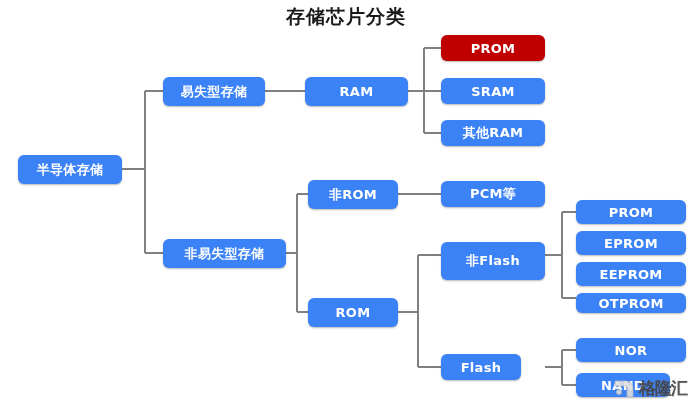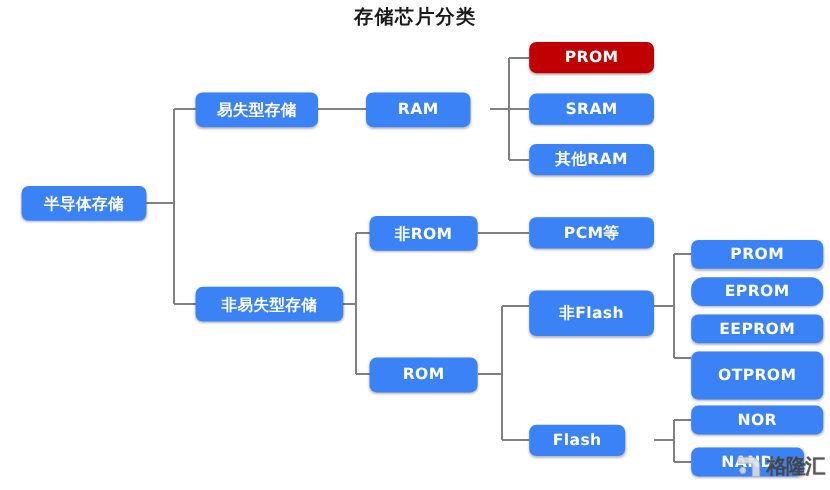--- a/index.html
+++ b/index.html
@@ -16,21 +16,21 @@
     height: 408px;
     background: #ffffff;
     overflow: hidden;
   }
   #title {
     position: absolute;
     left: 0;
     top: 4px;
     width: 692px;
     text-align: center;
-    font-size: 16px;
+    font-size: 19px;
     font-weight: bold;
     color: #1a1a1a;
     letter-spacing: 1px;
     font-family: "DejaVu Serif", "Liberation Serif", serif;
   }
   #connectors {
     position: absolute;
     left: 0;
     top: 0;
     width: 692px;
@@ -130,36 +130,36 @@
       <path d="M562 350 H576"></path>
       <path d="M562 385 H576"></path>
     </g>
   </svg>
 
   <div class="node root" style="left:18px; top:155px; width:104px; height:29px;">半导体存储</div>
 
   <div class="node" style="left:163px; top:77px; width:102px; height:29px;">易失型存储</div>
   <div class="node" style="left:163px; top:239px; width:123px; height:29px;">非易失型存储</div>
 
-  <div class="node" style="left:305px; top:77px; width:87px; height:29px;">RAM</div>
+  <div class="node" style="left:305px; top:77px; width:103px; height:29px;">RAM</div>
   <div class="node" style="left:308px; top:298px; width:90px; height:29px;">ROM</div>
   <div class="node" style="left:308px; top:180px; width:90px; height:29px;">非ROM</div>
 
   <div class="node accent" style="left:441px; top:35px; width:104px; height:26px;">PROM</div>
   <div class="node" style="left:441px; top:120px; width:104px; height:26px;">其他RAM</div>
   <div class="node" style="left:441px; top:78px; width:104px; height:26px;">SRAM</div>
 
   <div class="node" style="left:441px; top:181px; width:104px; height:26px;">PCM等</div>
   <div class="node" style="left:441px; top:242px; width:104px; height:38px;">非Flash</div>
   <div class="node" style="left:441px; top:354px; width:80px; height:26px;">Flash</div>
 
   <div class="node" style="left:576px; top:200px; width:110px; height:24px;">PROM</div>
-  <div class="node" style="left:576px; top:231px; width:110px; height:24px;border-radius:10px;">EPROM</div>
+  <div class="node" style="left:576px; top:231px; width:110px; height:24px;">EPROM</div>
   <div class="node" style="left:576px; top:262px; width:110px; height:24px;">EEPROM</div>
-  <div class="node" style="left:576px; top:293px; width:110px; height:40px;">OTPROM</div>
+  <div class="node" style="left:576px; top:293px; width:110px; height:20px;">OTPROM</div>
 
   <div class="node" style="left:576px; top:338px; width:110px; height:24px;">NOR</div>
   <div class="node" style="left:576px; top:373px; width:94px; height:24px;">NAND</div>
 
   <div id="watermark">
     <span class="wm-logo">
       <svg viewBox="0 0 24 24" width="24" height="24">
         <path d="M3 4 H14 A7 7 0 0 1 21 11 V20 H15 V11 A2 2 0 0 0 13 9 H3 Z" fill="#e0e0e0" stroke="#b8b8b8" stroke-width="0.8"></path>
         <circle cx="7" cy="15" r="2.6" fill="#e0e0e0" stroke="#b8b8b8" stroke-width="0.8"></circle>
       </svg>

